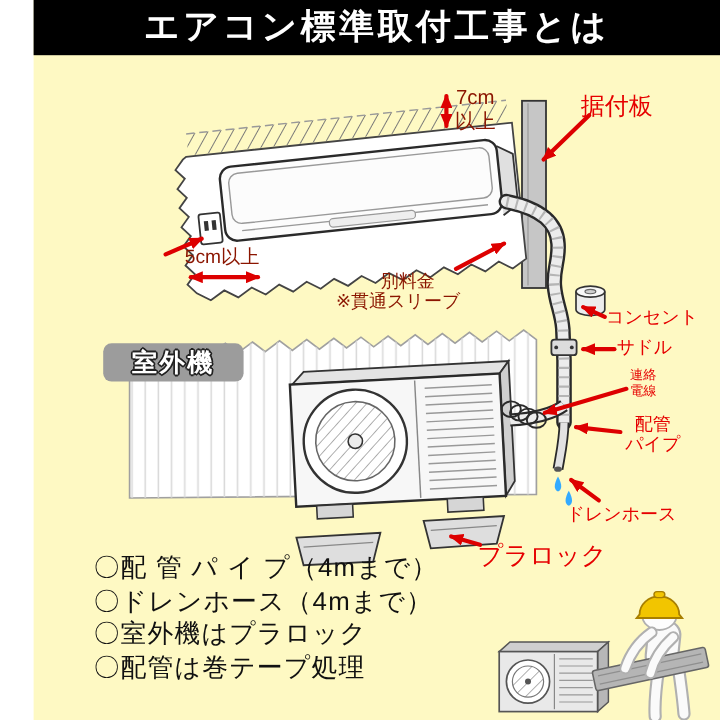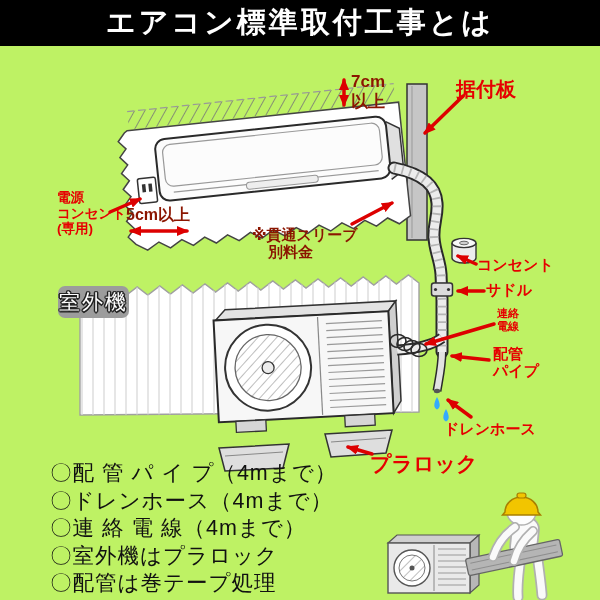--- a/index.html
+++ b/index.html
@@ -1,36 +1,36 @@
 <!DOCTYPE html>
 <html lang="ja" style="--header-bg: #000000; --header-text: #ffffff; --label-red: #e60000; --label-dark-red: #8b1500; --arrow-red: #dd0000; --water-blue: #33aaff; --helmet-yellow: #f2c500;"><head>
 <meta charset="utf-8">
 <style>
   html,body{margin:0;padding:0;}
   body{
     width:600px;height:600px;position:relative;overflow:hidden;
     background:#ffffff;
     font-family:"Liberation Sans","DejaVu Sans",sans-serif;
   }
-  .page{position:absolute;inset:0;background:#bef264;}
+  .page{position:absolute;inset:0;background:#fef9c3;margin-left:28px;}
   .header{
     position:absolute;top:0;left:0;right:0;height:46px;
     background:var(--header-bg,#000);color:var(--header-text,#fff);
     display:flex;align-items:center;justify-content:center;
     font-size:29px;font-weight:bold;letter-spacing:3px;
   }
   svg.art{position:absolute;left:0;top:0;}
-  .lbl{position:absolute;font-weight:bold;line-height:1.15;white-space:nowrap;}
+  .lbl{position:absolute;font-weight:normal;line-height:1.15;white-space:nowrap;text-align:center;}
   .lbl .ln{display:block;}
   .red{color:var(--label-red,#e60000);}
   .dred{color:var(--label-dark-red,#8b1500);}
   .outdoor-pill{
     position:absolute;left:58px;top:286px;
-    background:#9c9c9c;color:#fff;font-weight:normal;font-size:21px;
-    padding:2px 1px;border-radius:7px;letter-spacing:2px;
+    background:#9c9c9c;color:#fff;font-weight:bold;font-size:21px;
+    padding:2px 24px;border-radius:7px;letter-spacing:2px;
     text-shadow:-1.5px 0 #222,1.5px 0 #222,0 -1.5px #222,0 1.5px #222,
                 -1px -1px #222,1px 1px #222,-1px 1px #222,1px -1px #222;
   }
   .checklist{
     position:absolute;left:50px;top:460px;
     font-size:21.5px;font-weight:normal;color:#111;
     line-height:27.5px;letter-spacing:1px;white-space:nowrap;
   }
 </style>
 </head>
@@ -177,38 +177,33 @@
       <line x1="484" y1="291" x2="458" y2="291" marker-end="url(#ah)"></line>
       <line x1="494" y1="324" x2="426" y2="344" marker-end="url(#ah)"></line>
       <line x1="489" y1="360" x2="452" y2="356" marker-end="url(#ah)"></line>
       <line x1="471" y1="417" x2="448" y2="400" marker-end="url(#ah)"></line>
       <line x1="372" y1="454" x2="348" y2="447" marker-end="url(#ah)"></line>
       <line x1="131" y1="231" x2="187" y2="231" marker-start="url(#ah)" marker-end="url(#ah)"></line>
       <line x1="344" y1="80" x2="344" y2="105" marker-start="url(#ah)" marker-end="url(#ah)"></line>
     </g>
   </svg>
 
-  <div class="lbl red" style="left:57px;top:190px;font-size:13.5px">
-    <span class="ln">電源</span>
-    <span class="ln">コンセント</span>
-    <span class="ln">(専用)</span>
-  </div>
 
   <div class="lbl dred" style="left:126px;top:206px;font-size:16px">5cm以上</div>
 
   <div class="lbl dred" style="left:351px;top:72px;font-size:17px">
     <span class="ln">7cm</span>
     <span class="ln">以上</span>
   </div>
 
   <div class="lbl red" style="left:456px;top:78px;font-size:20px">据付板</div>
 
   <div class="lbl dred" style="left:252px;top:226px;font-size:15px">
+    <span class="ln" style="padding-left:16px">別料金</span>
     <span class="ln">※貫通スリーブ</span>
-    <span class="ln" style="padding-left:16px">別料金</span>
   </div>
 
   <div class="lbl red" style="left:477px;top:256px;font-size:15px">コンセント</div>
 
   <div class="lbl red" style="left:486px;top:281px;font-size:15px">サドル</div>
 
   <div class="lbl red" style="left:497px;top:307px;font-size:11px">
     <span class="ln">連絡</span>
     <span class="ln">電線</span>
   </div>
@@ -220,18 +215,17 @@
 
   <div class="lbl red" style="left:444px;top:420px;font-size:15px">ドレンホース</div>
 
   <div class="lbl red" style="left:370px;top:452px;font-size:21px">プラロック</div>
 
   <div class="outdoor-pill">室外機</div>
 
   <div class="checklist">
     <div>〇配 管 パ イ プ（4mまで）</div>
     <div>〇ドレンホース（4mまで）</div>
-    <div>〇連 絡 電 線（4mまで）</div>
     <div>〇室外機はプラロック</div>
     <div>〇配管は巻テープ処理</div>
   </div>
 
 </div>
 
 </body></html>

